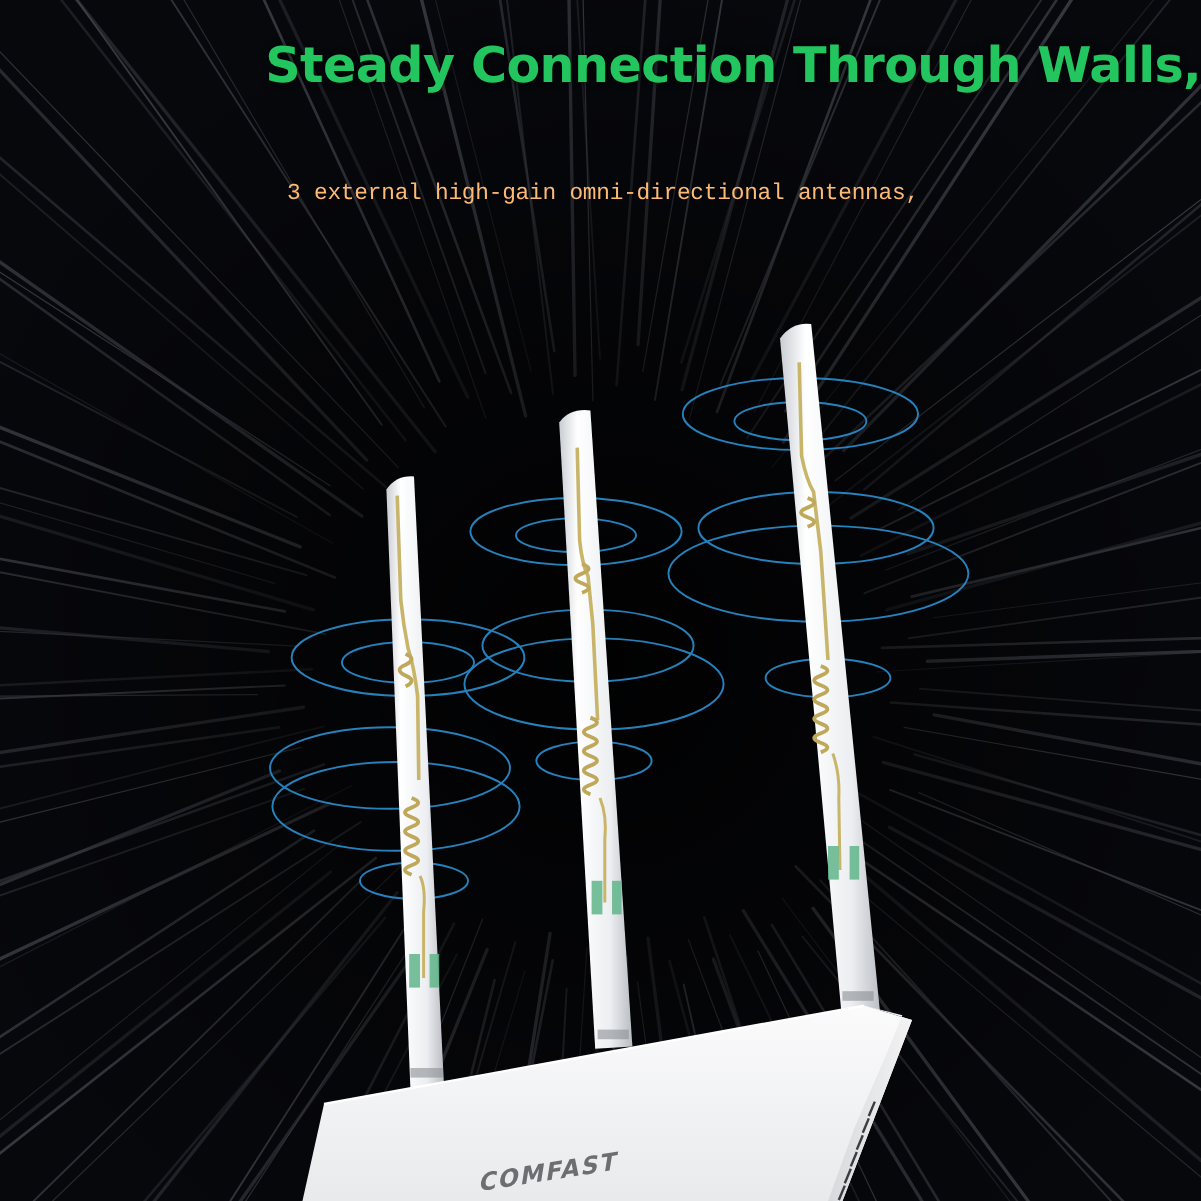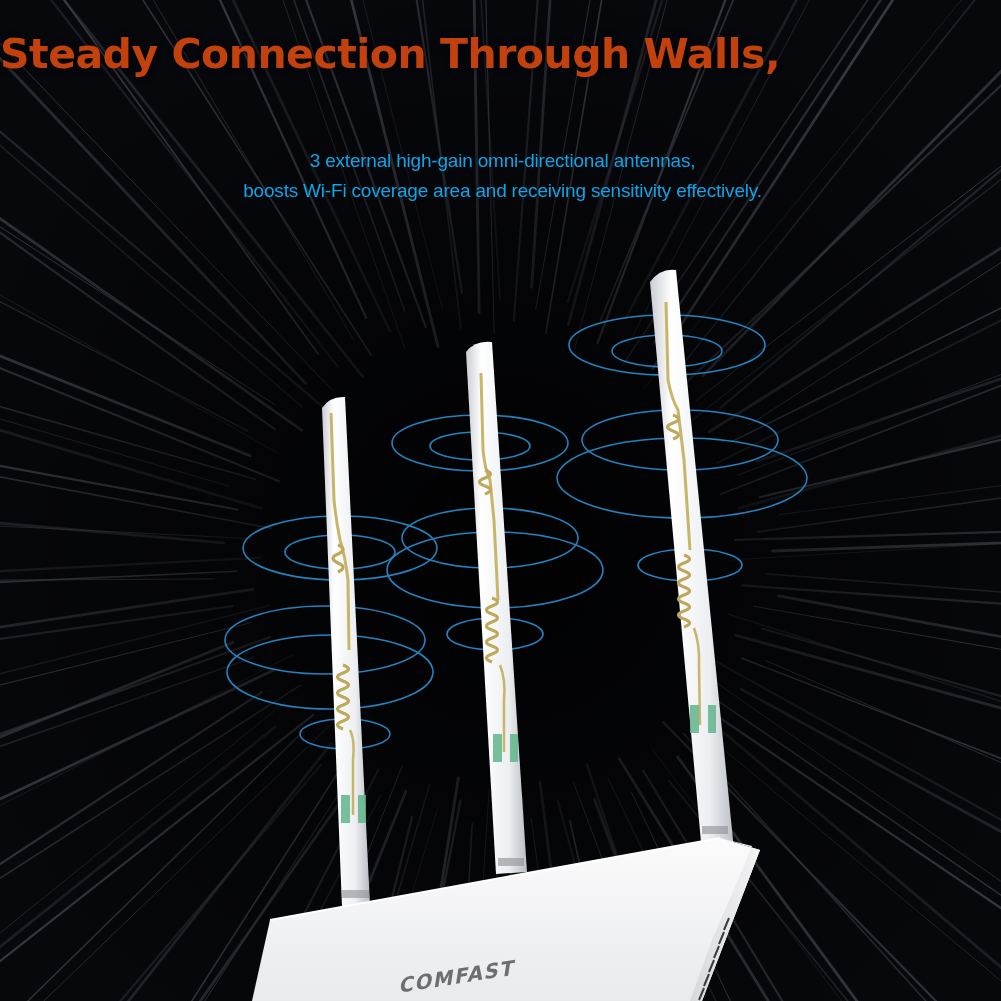--- a/index.html
+++ b/index.html
@@ -6,31 +6,31 @@
     body {
       width: 1001px; height: 1001px; overflow: hidden;
       background: #07080c;
       position: relative;
       font-family: "Liberation Sans", sans-serif;
     }
     .stage { position: absolute; inset: 0; overflow: hidden; }
     .bg-rays { position: absolute; inset: 0; }
     .headline {
       position: absolute; left: 0; right: 0; top: 28px;
-      text-align: left; color: #c2410c;
+      text-align: right; color: #22c55e;
       font-family: "DejaVu Sans", sans-serif;
       font-weight: bold; font-size: 41px; line-height: 52px;
       letter-spacing: -0.5px;
       text-shadow: 0 0 6px rgba(0,0,0,0.6);
     }
     .headline div { white-space: nowrap; }
     .subcopy {
       position: absolute; left: 4px; right: 0; top: 146px;
-      text-align: center; color: #0ea5e9;
-      font-family: Liberation Sans, sans-serif;
+      text-align: center; color: #fdba74;
+      font-family: Liberation Mono, monospace;
       font-size: 19px; line-height: 30px;
       letter-spacing: -0.2px;
     }
     .subcopy div { white-space: nowrap; }
     .art { position: absolute; inset: 0; }
     .brand {
       position: absolute; left: 398px; top: 974px;
       transform: rotate(-9deg) skewX(-18deg);
       transform-origin: left bottom;
       color: #6c6e72;
@@ -285,15 +285,14 @@
   </svg>
 
   <div class="brand">COMFAST</div>
 
   <div class="headline">
     <div>Steady Connection Through Walls,</div>
   </div>
 
   <div class="subcopy">
     <div>3 external high-gain omni-directional antennas,</div>
-    <div>boosts Wi-Fi coverage area and receiving sensitivity effectively.</div>
   </div>
 </div>
 
 </body></html>

